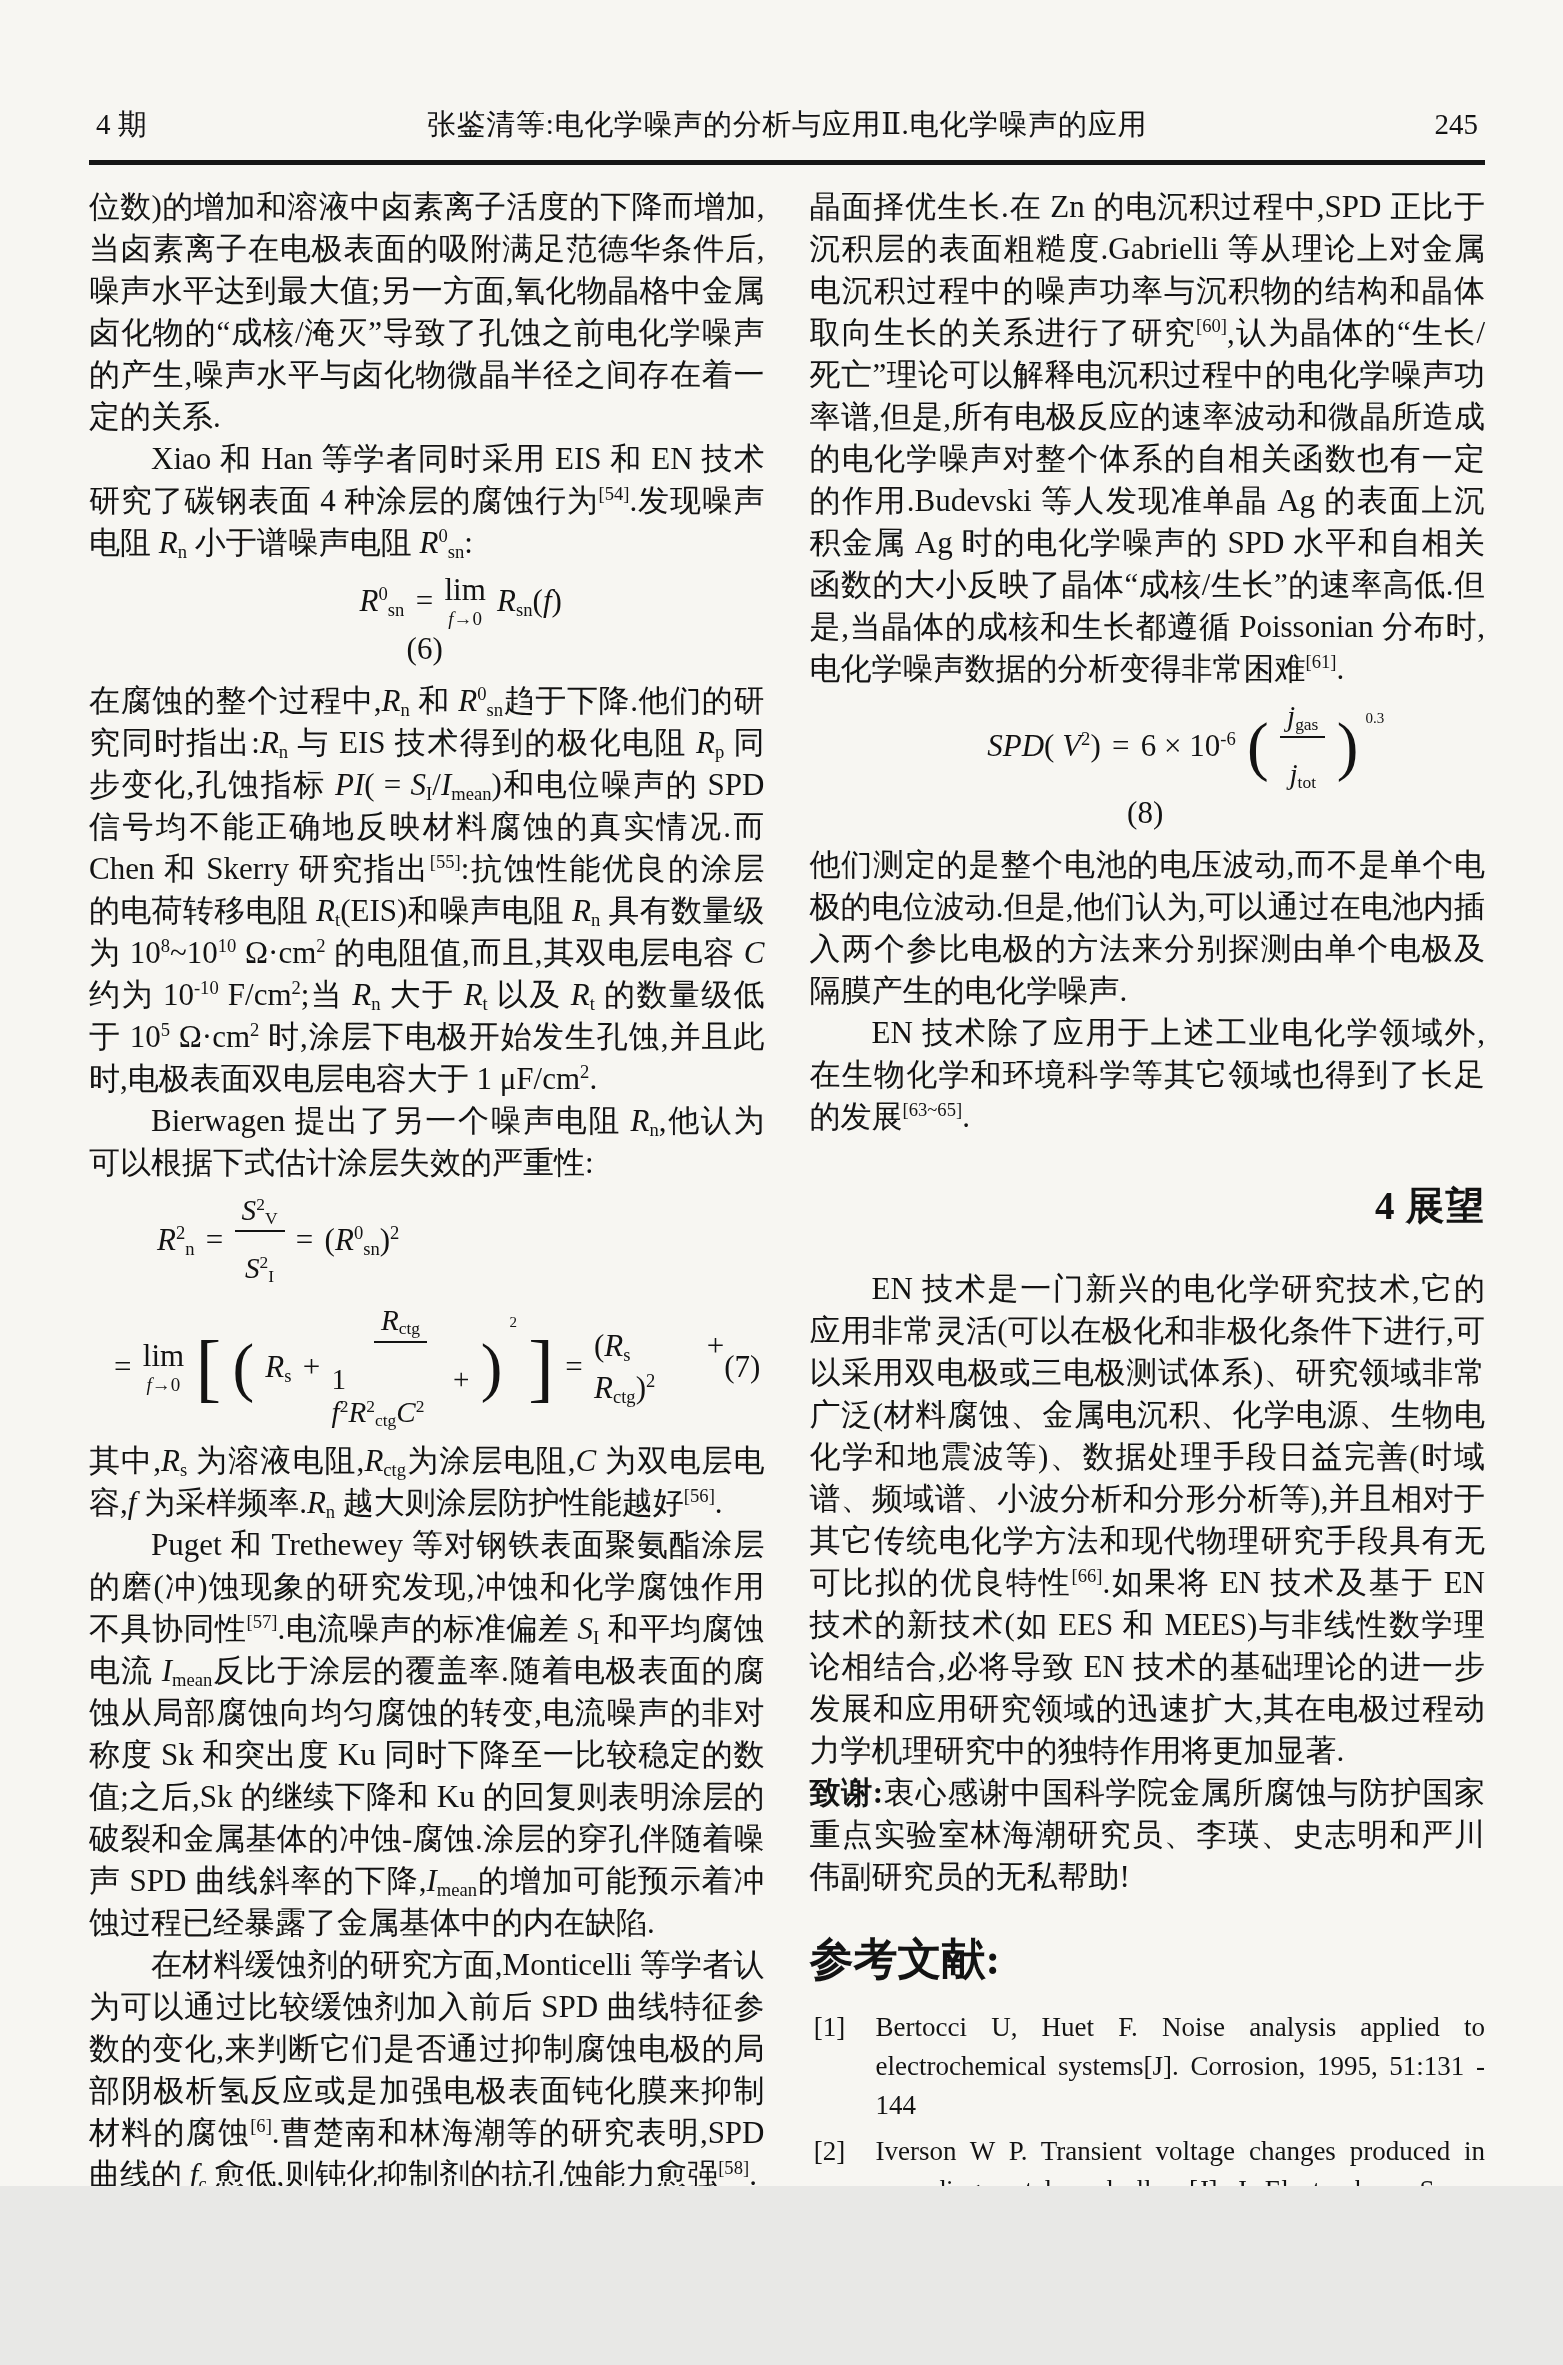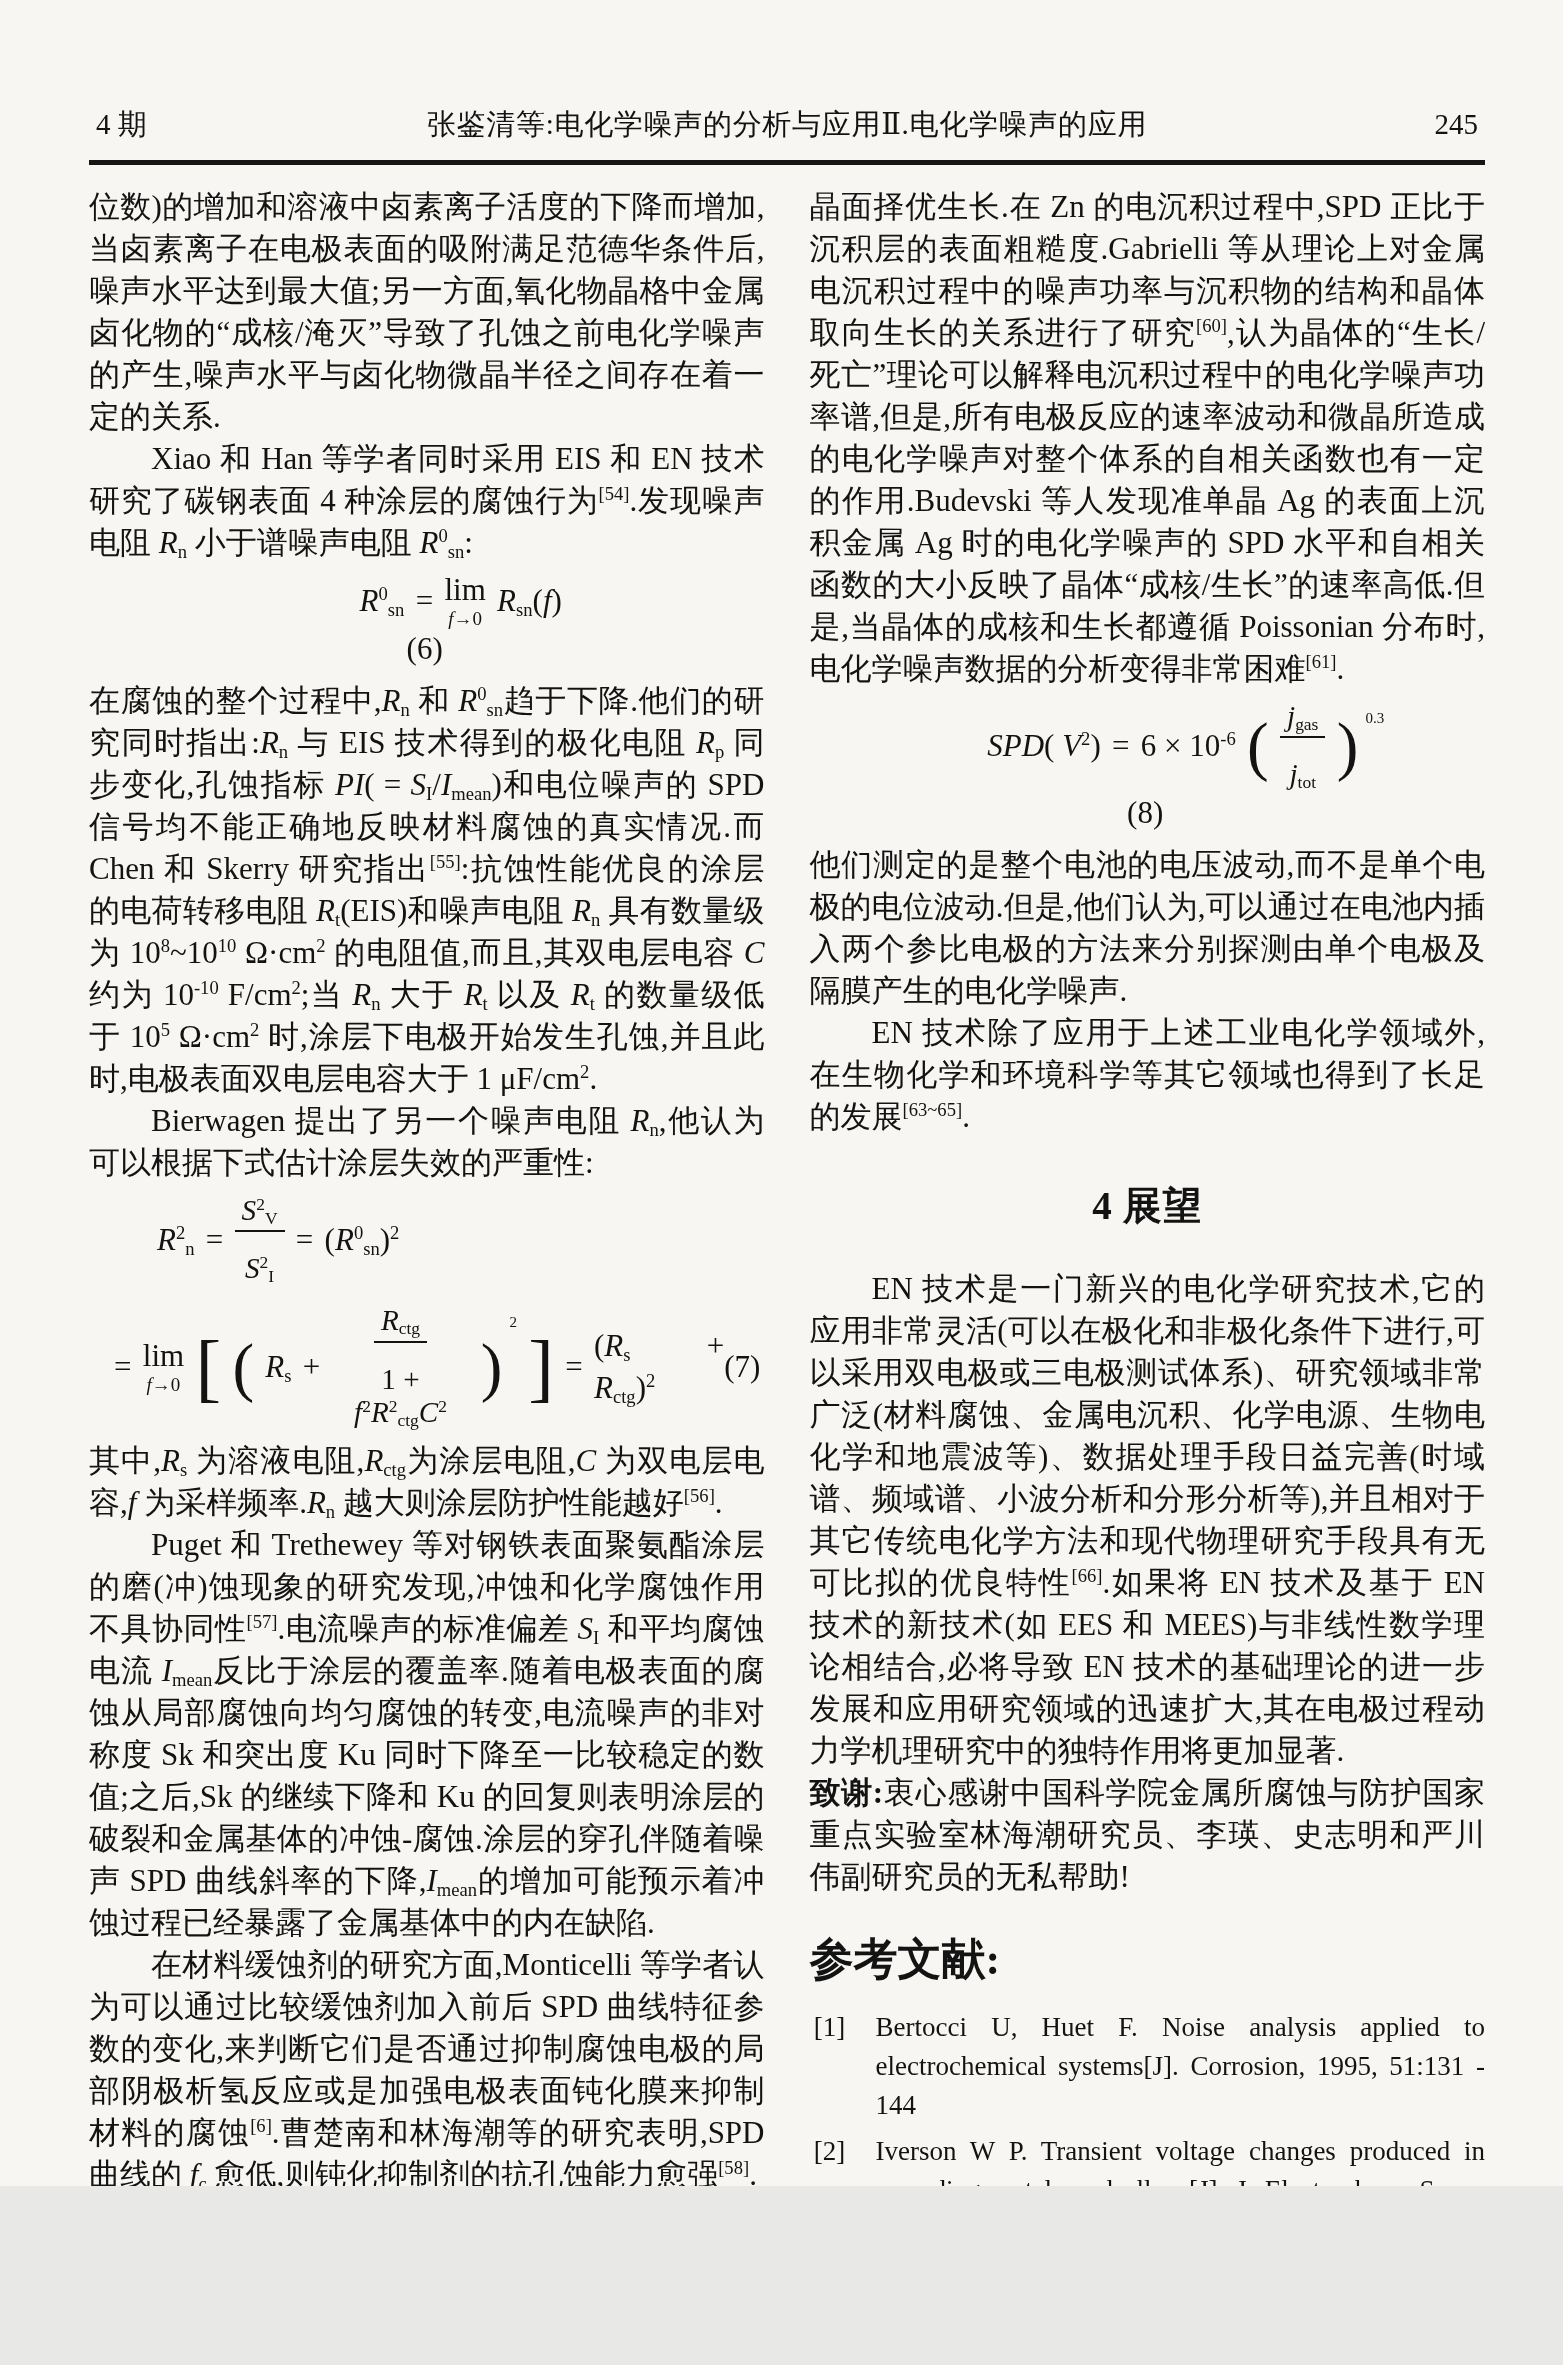--- a/index.html
+++ b/index.html
@@ -30,35 +30,35 @@
   p.indent{text-indent:2em;}
   sub,sup{font-size:0.60em;line-height:0;}
   sup{vertical-align:0.6em;}
   sub{vertical-align:-0.25em;}
   i{font-style:italic;}
   
   .eq-block{margin:10px 0;flex-direction:column;}
   .eq-row{display:flex;align-items:center;}
   .eq-line{display:flex;align-items:center;gap:11.3px;flex:1;font-size:31px;}
   .eq-tag{font-size:31px;padding-right:4.2px;}
-  .frac{display:inline-flex;flex-direction:column;align-items:center;text-align:center;font-size:0.94em;line-height:1.15;}
+  .frac{display:inline-flex;flex-direction:column;align-items:center;font-size:0.94em;line-height:1.15;}
   .frac .num{border-bottom:2.1px solid #131313;padding:0 7px 2.8px;}
   .frac .den{padding-top:20px;}
   .lim{display:inline-flex;flex-direction:column;align-items:center;line-height:1;}
   .lim-bot{font-size:19px;margin-top:4.2px;}
   .bigp{font-size:65px;font-weight:300;line-height:0;}
   .bigb{font-size:77px;font-weight:300;line-height:0;}
   .pow{font-size:15px;align-self:flex-start;margin-left:-4.2px;margin-top:-2.8px;}
   .eq-ind1{padding-left:68px;}
   .eq-ind2{padding-left:25px;}
   .eq-ind3{padding-left:77px;}
   
   .sec-heading{
     font-size:39px;font-weight:bold;line-height:62px;
-    margin:27px 0 17px;text-align:center;letter-spacing:0.7px;
+    margin:27px 0 17px;text-align:right;letter-spacing:0.7px;
   }
   .sec-heading-4{margin:37px 0 31px;}
   .ref-heading{font-size:44px;font-weight:bold;margin:37px 0 24px;line-height:49px;text-align:left;}
   
   .ack{margin-top:12.7px;}
   .ack .ack-label{font-weight:bold;}
   
   .refs{font-size:27px;line-height:39px;margin-top:4.2px;}
   .ref{position:relative;padding-left:66px;margin-top:7px;text-align:justify;}
   .ref-num{position:absolute;left:4.2px;top:0;}

